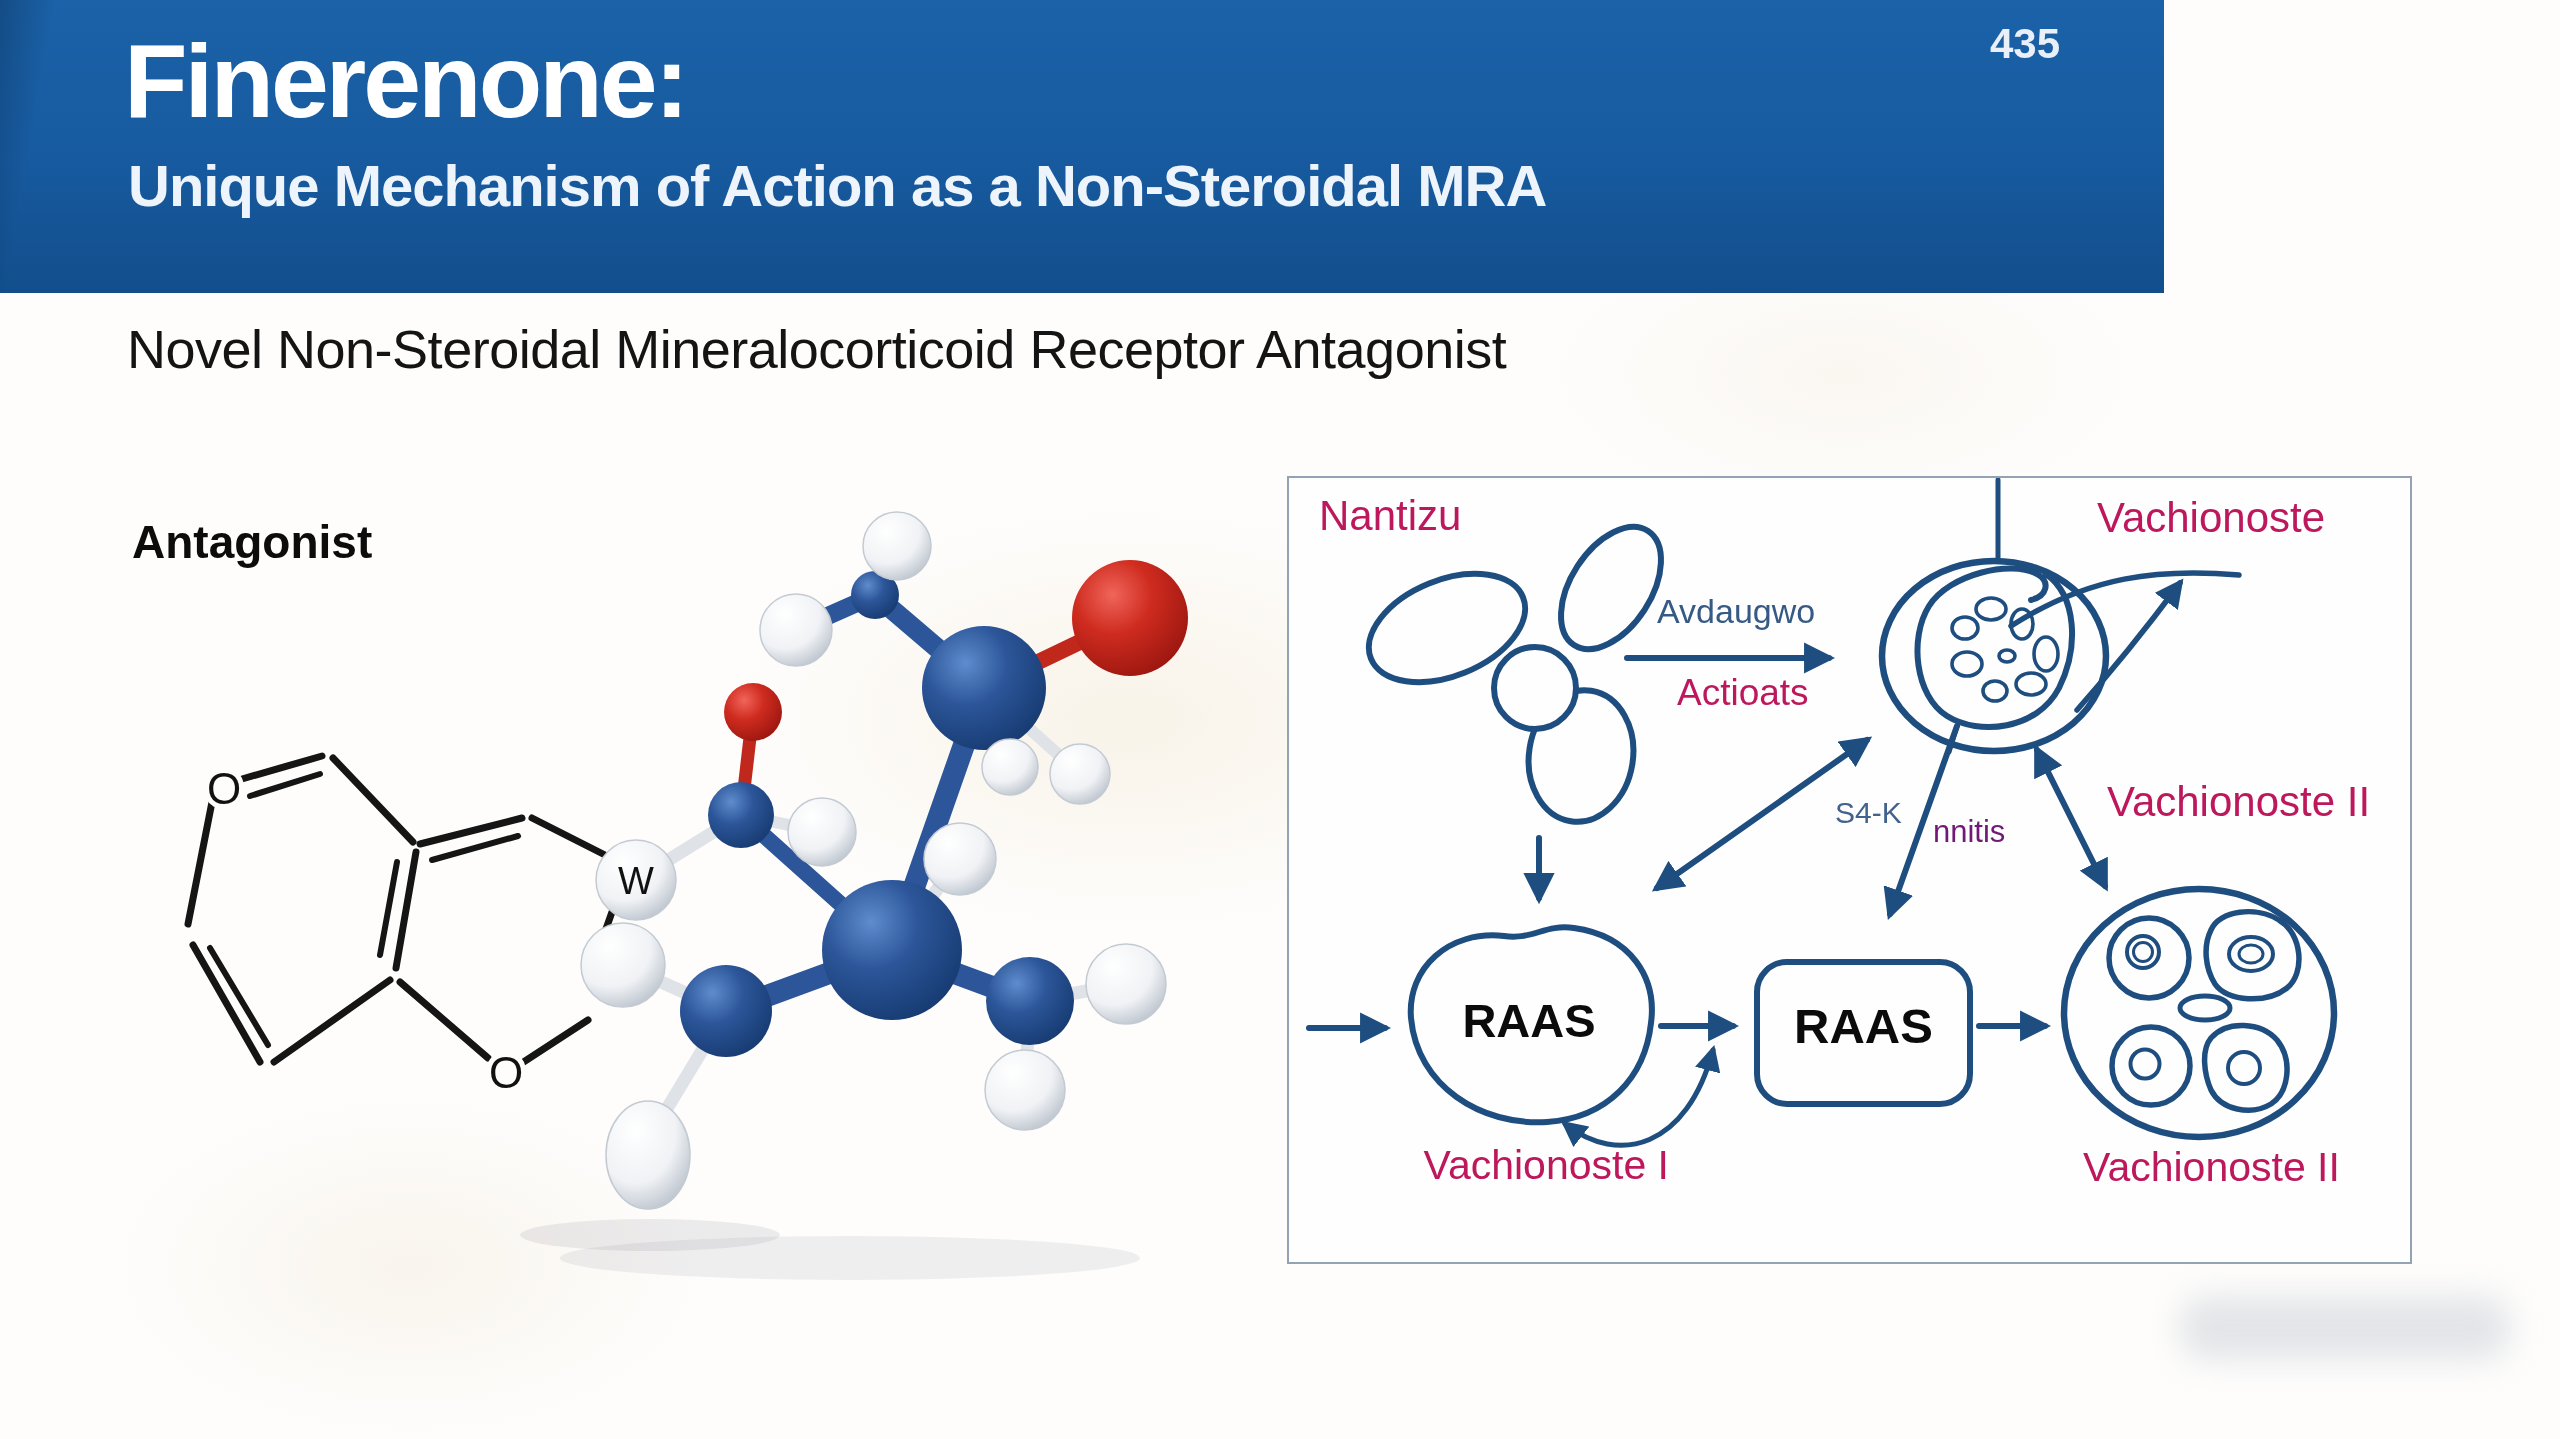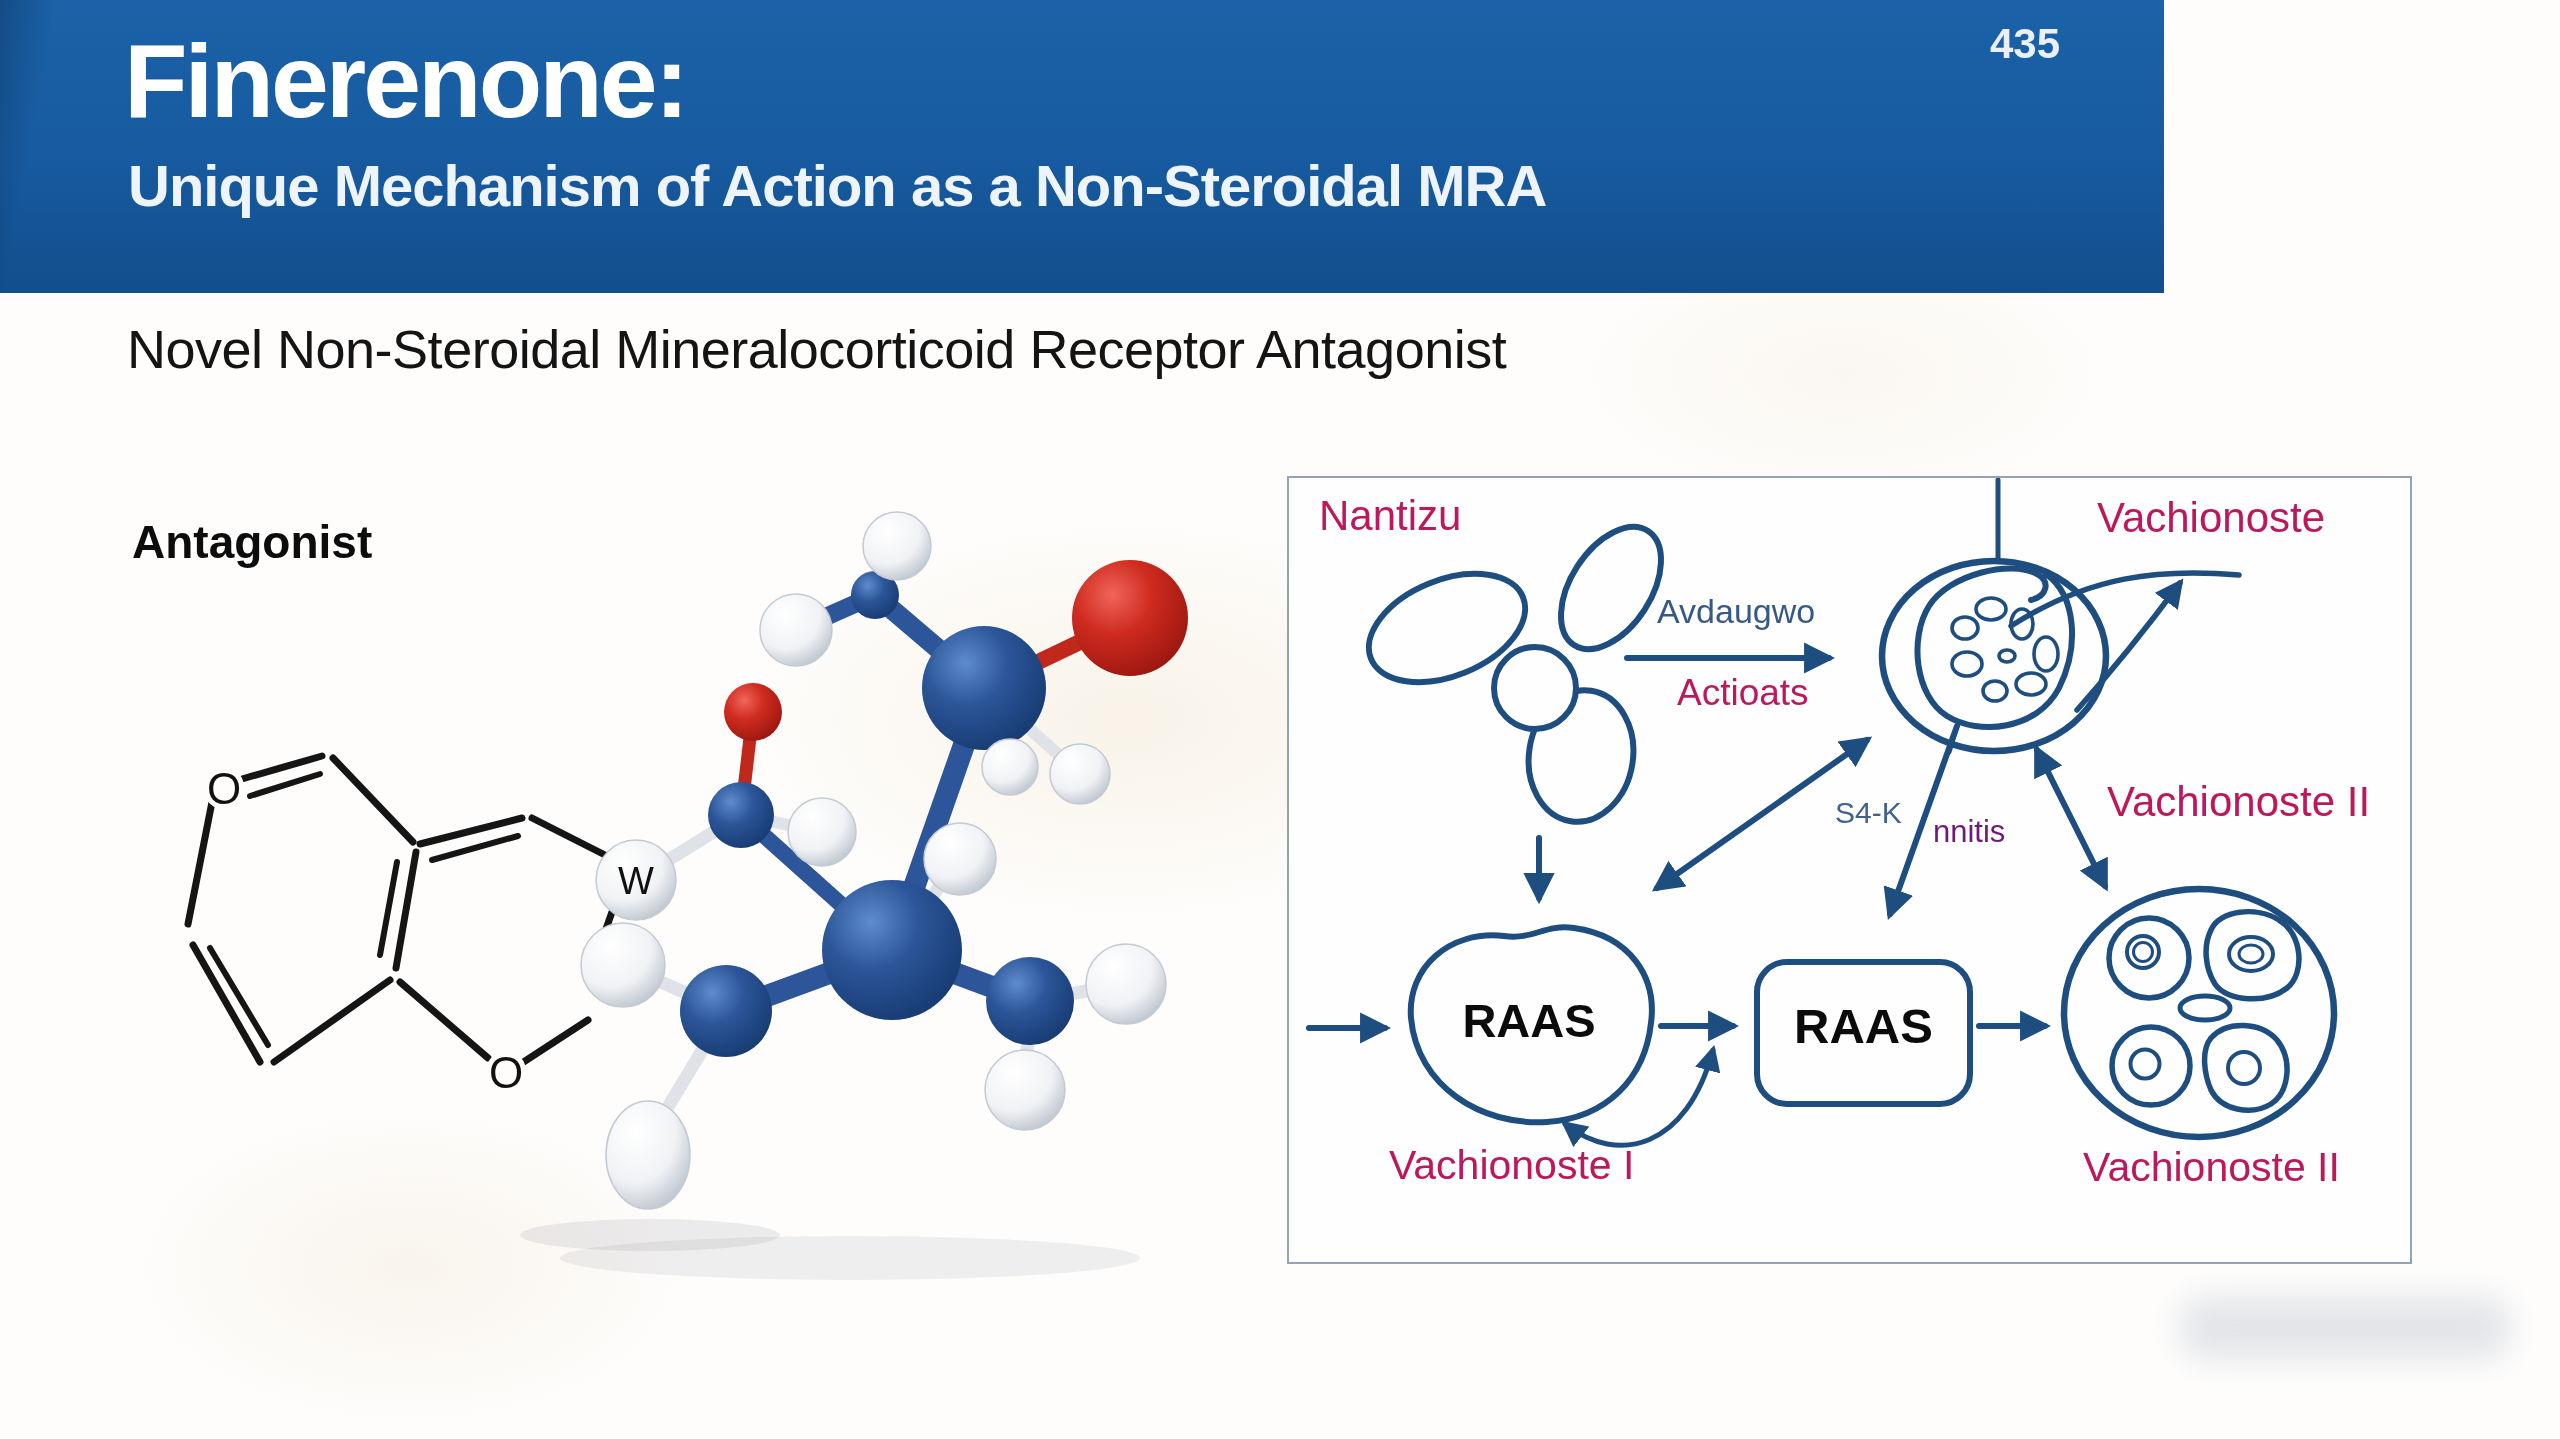--- a/index.html
+++ b/index.html
@@ -55,21 +55,21 @@
   .dlabel{ position:absolute; color:#be185d; white-space:nowrap; }
   .lbl-organ      { left:30px;  top:14px;  font-size:42px; }
   .lbl-act-top    { left:368px; top:114px; font-size:34px; color:#365a85;}
   .lbl-act-bottom { left:388px; top:194px; font-size:37px; }
   .lbl-cell-top   { left:808px; top:16px;  font-size:42px; }
   .lbl-receptor   { left:818px; top:300px; font-size:42px; }
   .lbl-chan-left  { left:546px; top:318px; font-size:30px; color:#41628c;}
   .lbl-chan-right { left:644px; top:336px; font-size:31px; color:#701a75;}
   .lbl-raas-blob  { left:120px; top:515px; width:240px; text-align:center; font-size:47px; font-weight:700; color:#0b0b0b;}
   .lbl-raas-box   { left:468px; top:520px; width:213px; text-align:center; font-size:49px; font-weight:700; color:#0b0b0b;}
-  .lbl-blob-cap   { left:100px; top:664px; width:280px; text-align:left; font-size:41px; }
+  .lbl-blob-cap   { left:100px; top:664px; width:280px; text-align:right; font-size:41px; }
   .lbl-cluster-cap{ left:775px; top:666px; width:295px; text-align:center; font-size:41px; }
   
   .footer{
     position:absolute; left:0; top:1368px; width:2560px; height:71px;
     background:linear-gradient(180deg,#0f3566 0,#0f3566 4px,#1b5497 5px,#15498a 100%);
   }
   .footer .footer-text{
     position:absolute; left:128px; top:14px;
     font-size:36px; font-weight:700; color:#f4f7fb;
   }

